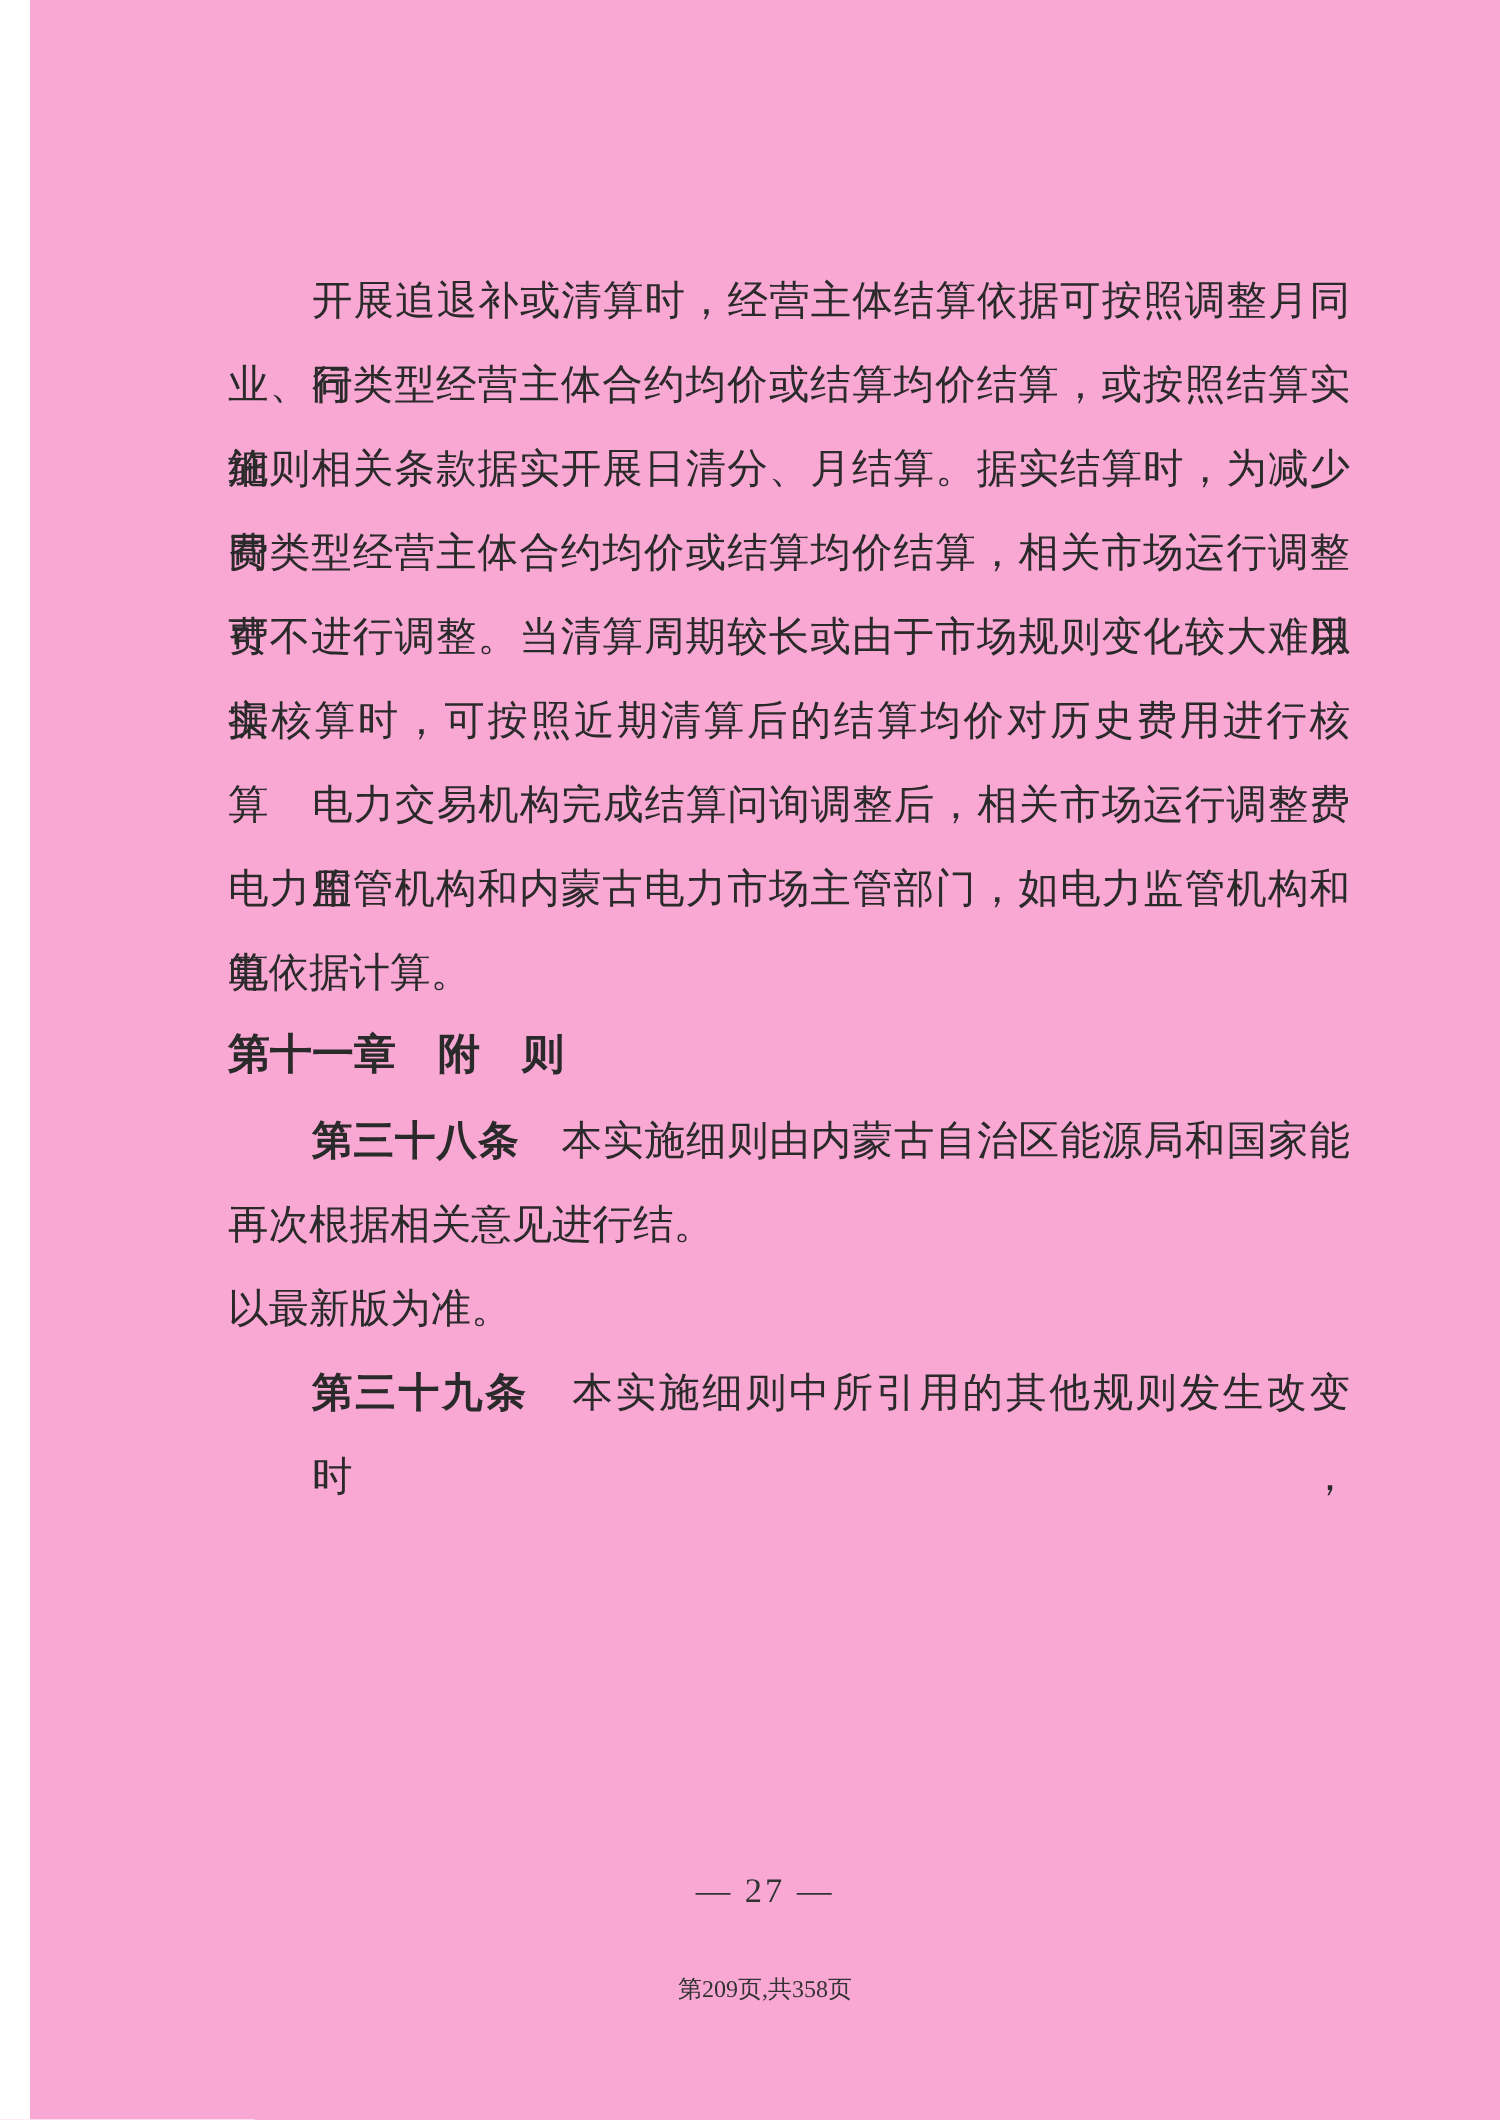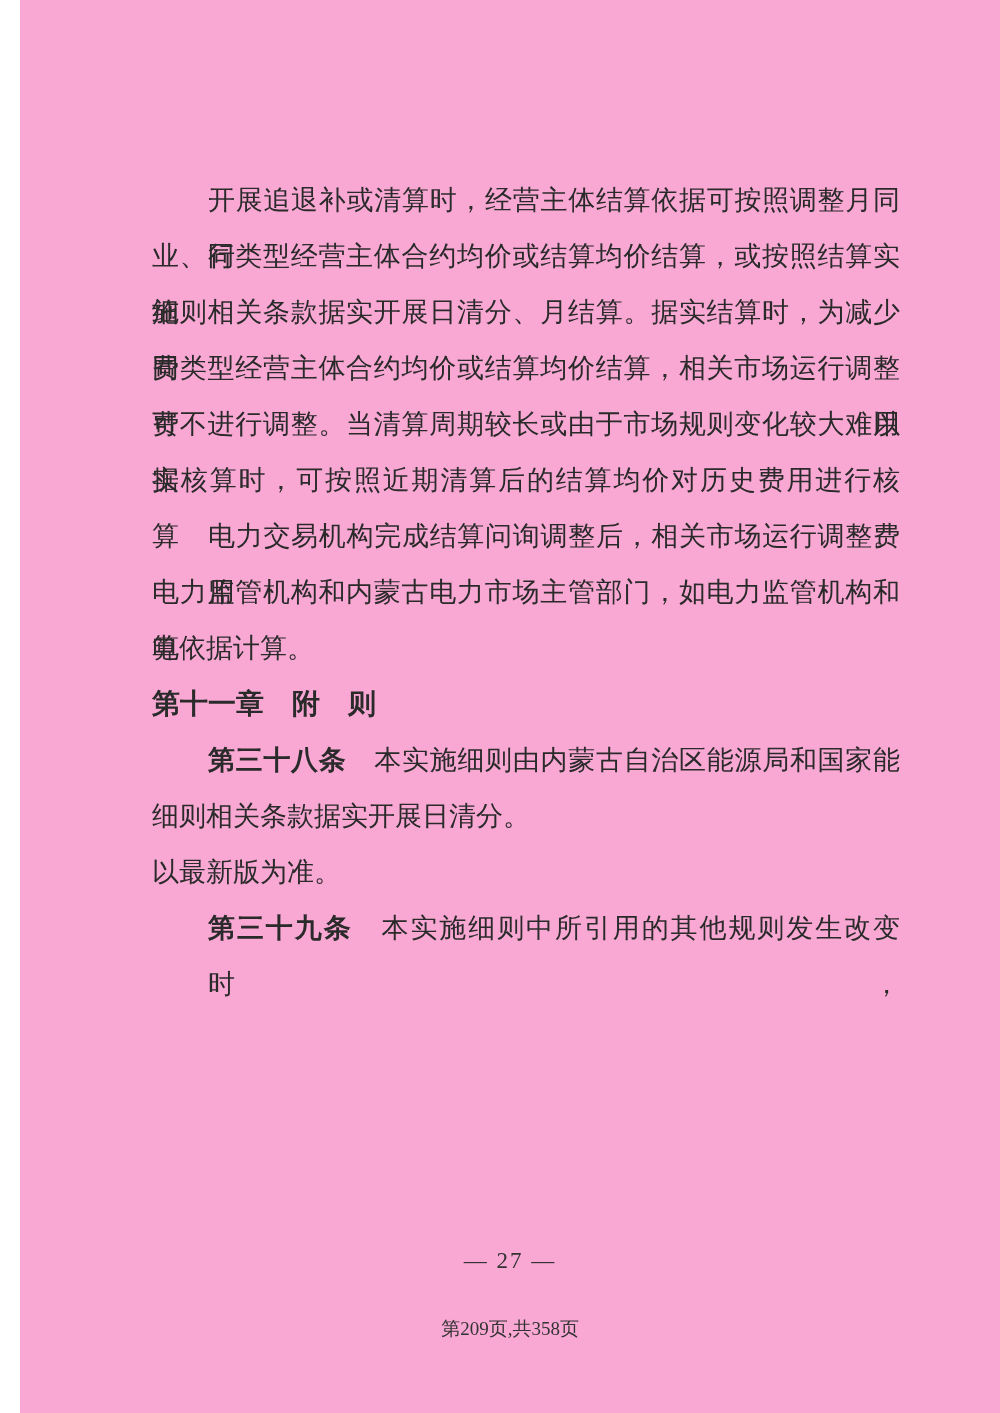--- a/index.html
+++ b/index.html
@@ -53,21 +53,21 @@
     font-size: 23px;
     color: #333333;
     letter-spacing: 2px;
   }
   .footer-page-info {
     position: absolute;
     left: 0;
     right: 0;
     top: 1316px;
     text-align: center;
-    font-size: 19px;
+    font-size: 16px;
     color: #333333;
   }
 </style>
 </head>
 <body>
 
 <div class="page">
 
   <div class="content">
 
@@ -83,21 +83,21 @@
     <div>
       <div class="line jl indent">电力交易机构完成结算问询调整后，相关市场运行调整费用</div>
       <div class="line jl">电力监管机构和内蒙古电力市场主管部门，如电力监管机构和电</div>
       <div class="line">算依据计算。</div>
     </div>
 
     <div class="chapter">第十一章　附　则</div>
 
     <div>
       <div class="line jl indent"><span class="bold">第三十八条</span><span>　本实施细则由内蒙古自治区能源局和国家能</span></div>
-      <div class="line">细则相关条款据实开展日清分。</div>
+      <div class="line">再次根据相关意见进行结。</div>
     </div>
 
     <div>
       <div class="line">以最新版为准。</div>
       <div class="line jl indent"><span class="bold">第三十九条</span><span>　本实施细则中所引用的其他规则发生改变时，</span></div>
     </div>
 
   </div>
 
   <div class="footer-page-number">— 27 —</div>

